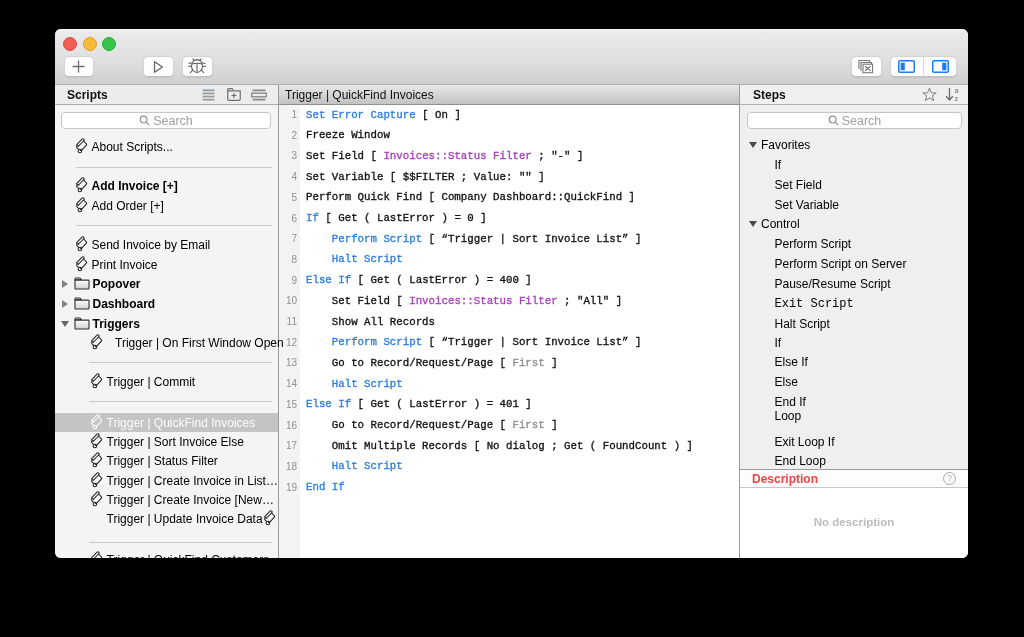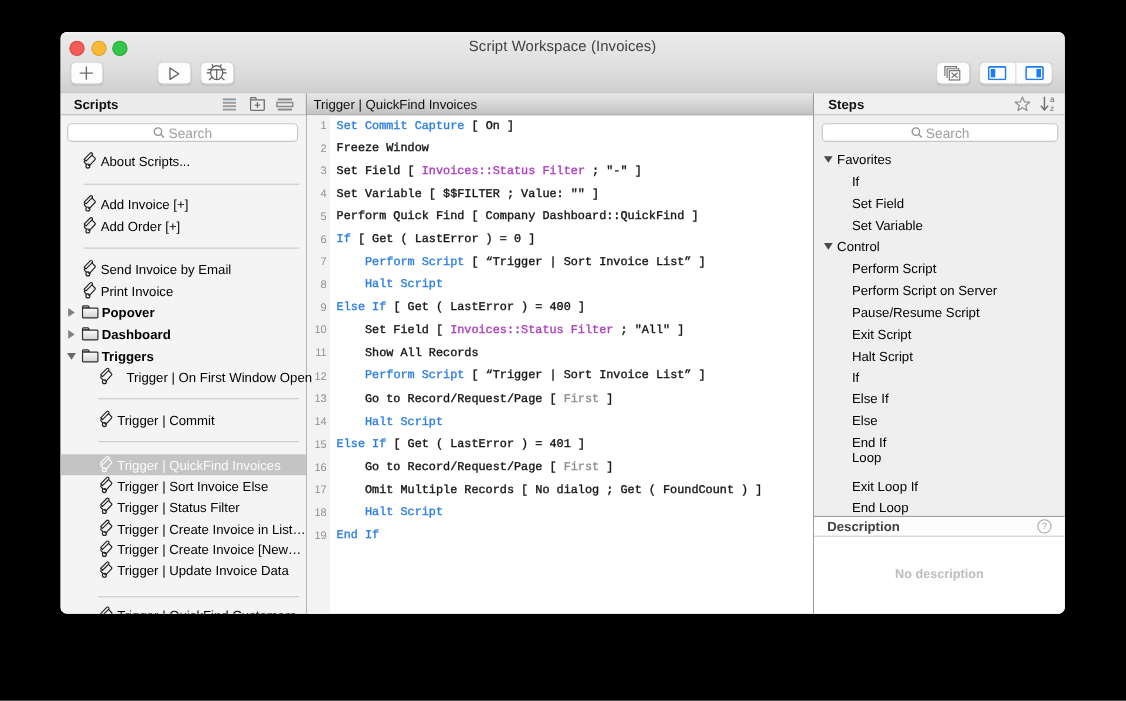--- a/index.html
+++ b/index.html
@@ -39,21 +39,20 @@
   
   .ri{font-size:12px;color:#000;white-space:nowrap;}
   .tri-r{width:0;height:0;border-top:4px solid transparent;border-bottom:4px solid transparent;border-left:6px solid #808080;}
   .tri-d{width:0;height:0;border-left:4.5px solid transparent;border-right:4.5px solid transparent;border-top:6px solid #666;}
 </style>
 </head>
 <body>
 <div id="win" class="abs">
 
   <div id="toolbar" class="abs"></div>
-  <div id="title" class="abs">Script Workspace (Invoices)</div>
   <div class="abs tl" style="left:8px;background:#f25e57;border:0.5px solid #dd4741;"></div>
   <div class="abs tl" style="left:27.5px;background:#f8ba38;border:0.5px solid #dfa023;"></div>
   <div class="abs tl" style="left:47px;background:#35c649;border:0.5px solid #27ab37;"></div>
 
   <div class="abs tbtn" style="left:8.5px;width:30px;"></div>
   <svg class="abs" style="left:16px;top:30px;" width="15" height="15" viewBox="0 0 15 15">
     <path d="M7.5 1.5 V13.5 M1.5 7.5 H13.5" stroke="#6e6e6e" stroke-width="1.3" fill="none"></path>
   </svg>
 
   <div class="abs tbtn" style="left:87.5px;width:31px;"></div>
@@ -140,21 +139,21 @@
         <path d="M7.2 7.2 L10 10" stroke="#929292" stroke-width="1.2"></path>
       </svg>
       <span>Search</span>
     </div>
   <div id="leftlist"></div>
 
   <div id="centerpane" class="abs">
     <div id="gutter" class="abs"></div>
     <div id="code">
         <div class="lnum" style="left:0;top:4px;">1</div>
-        <div class="codeline" style="top:3.5px;"><span class="b">Set Commit Capture</span> [ On ]</div>
+        <div class="codeline" style="top:3.5px;"><span class="b">Set Error Capture</span> [ On ]</div>
         <div class="lnum" style="left:0;top:24.69999999999999px;">2</div>
         <div class="codeline" style="top:24.19999999999999px;">Freeze Window</div>
         <div class="lnum" style="left:0;top:45.400000000000006px;">3</div>
         <div class="codeline" style="top:44.900000000000006px;">Set Field [ <span class="m">Invoices::Status Filter</span> ; "-" ]</div>
         <div class="lnum" style="left:0;top:66.1px;">4</div>
         <div class="codeline" style="top:65.6px;">Set Variable [ $$FILTER ; Value: "" ]</div>
         <div class="lnum" style="left:0;top:86.80000000000001px;">5</div>
         <div class="codeline" style="top:86.30000000000001px;">Perform Quick Find [ Company Dashboard::QuickFind ]</div>
         <div class="lnum" style="left:0;top:107.5px;">6</div>
         <div class="codeline" style="top:107px;"><span class="b">If</span> [ Get ( LastError ) = 0 ]</div>
@@ -191,37 +190,37 @@
   <div class="abs search" style="left:692px;top:83px;width:215px;">
       <svg width="11" height="11" viewBox="0 0 11 11">
         <circle cx="4.6" cy="4.6" r="3.4" fill="none" stroke="#929292" stroke-width="1.2"></circle>
         <path d="M7.2 7.2 L10 10" stroke="#929292" stroke-width="1.2"></path>
       </svg>
       <span>Search</span>
     </div>
   <div id="rightlist"></div>
 
   <div class="abs" style="left:685px;top:440px;width:228px;height:19px;background:#fdfdfd;border-top:1px solid #9c9c9c;border-bottom:1px solid #c6c6c6;box-sizing:border-box;"></div>
-  <div class="abs" style="left:697px;top:443px;font-size:12px;font-weight:bold;color:#404040;">Description</div>
+  <div class="abs" style="left:697px;top:443px;font-size:12px;font-weight:bold;color:#ef4444;">Description</div>
   <div class="abs" style="left:888px;top:443px;width:11px;height:11px;border:1px solid #a9a9a9;border-radius:50%;font-size:8.5px;color:#a9a9a9;text-align:center;line-height:11px;">?</div>
   <div class="abs" style="left:685px;top:459px;width:228px;height:70px;background:#fff;"></div>
   <div class="abs" style="left:685px;top:487px;width:228px;text-align:center;font-size:11.5px;font-weight:bold;color:#bdbdbd;">No description</div>
 <div class="abs" style="left:20px;top:110px;height:16px;">
       <svg width="13" height="16" viewBox="0 0 13 16" style="position:absolute;top:-1px;">
         <g fill="none" stroke="#222" stroke-width="1.05" stroke-linejoin="round" stroke-linecap="round">
           <path d="M1.5 6.8 L7.0 1.2 q0.85 -0.85 1.7 0 q0.85 0.85 0 1.7 L6.6 5.0 L3.2 8.4 Z"></path>
           <path d="M8.6 3.0 L11.4 5.8 q0.6 0.65 0 1.3 L7.0 11.8 q-0.9 1.0 -1.8 0.2"></path>
           <path d="M2.0 8.0 q-0.8 1.0 0 1.8 L3.5 11.3"></path>
           <circle cx="4.9" cy="13.0" r="1.8"></circle>
         </g>
       </svg>
       <div class="li" style="margin-left:16.5px;line-height:16px;">About Scripts...</div>
     </div>
     <div class="abs sepline" style="left:21px;top:137.5px;width:196px;"></div>
-    <div class="abs" style="left:20px;top:149px;height:16px;">
+    <div class="abs" style="left:20px;top:149px;height:16px;font-weight:bold;">
       <svg width="13" height="16" viewBox="0 0 13 16" style="position:absolute;top:-1px;">
         <g fill="none" stroke="#222" stroke-width="1.05" stroke-linejoin="round" stroke-linecap="round">
           <path d="M1.5 6.8 L7.0 1.2 q0.85 -0.85 1.7 0 q0.85 0.85 0 1.7 L6.6 5.0 L3.2 8.4 Z"></path>
           <path d="M8.6 3.0 L11.4 5.8 q0.6 0.65 0 1.3 L7.0 11.8 q-0.9 1.0 -1.8 0.2"></path>
           <path d="M2.0 8.0 q-0.8 1.0 0 1.8 L3.5 11.3"></path>
           <circle cx="4.9" cy="13.0" r="1.8"></circle>
         </g>
       </svg>
       <div class="li" style="margin-left:16.5px;line-height:16px;">Add Invoice [+]</div>
     </div>
@@ -380,21 +379,21 @@
       <svg width="13" height="16" viewBox="0 0 13 16" style="position:absolute;top:-1px;">
         <g fill="none" stroke="#222" stroke-width="1.05" stroke-linejoin="round" stroke-linecap="round">
           <path d="M1.5 6.8 L7.0 1.2 q0.85 -0.85 1.7 0 q0.85 0.85 0 1.7 L6.6 5.0 L3.2 8.4 Z"></path>
           <path d="M8.6 3.0 L11.4 5.8 q0.6 0.65 0 1.3 L7.0 11.8 q-0.9 1.0 -1.8 0.2"></path>
           <path d="M2.0 8.0 q-0.8 1.0 0 1.8 L3.5 11.3"></path>
           <circle cx="4.9" cy="13.0" r="1.8"></circle>
         </g>
       </svg>
       <div class="li" style="margin-left:16.5px;line-height:16px;">Trigger | Create Invoice [New…</div>
     </div>
-    <div class="abs" style="left:35px;top:482px;height:16px;">
+    <div class="abs" style="left:35px;top:482px;height:16px;text-align:right;">
       <svg width="13" height="16" viewBox="0 0 13 16" style="position:absolute;top:-1px;">
         <g fill="none" stroke="#222" stroke-width="1.05" stroke-linejoin="round" stroke-linecap="round">
           <path d="M1.5 6.8 L7.0 1.2 q0.85 -0.85 1.7 0 q0.85 0.85 0 1.7 L6.6 5.0 L3.2 8.4 Z"></path>
           <path d="M8.6 3.0 L11.4 5.8 q0.6 0.65 0 1.3 L7.0 11.8 q-0.9 1.0 -1.8 0.2"></path>
           <path d="M2.0 8.0 q-0.8 1.0 0 1.8 L3.5 11.3"></path>
           <circle cx="4.9" cy="13.0" r="1.8"></circle>
         </g>
       </svg>
       <div class="li" style="margin-left:16.5px;line-height:16px;">Trigger | Update Invoice Data</div>
     </div>
@@ -417,21 +416,21 @@
     <div class="abs ri" style="left:719.5px;top:127.5px;line-height:16px;">If</div>
     <div class="abs ri" style="left:719.5px;top:147.5px;line-height:16px;">Set Field</div>
     <div class="abs ri" style="left:719.5px;top:167.5px;line-height:16px;">Set Variable</div>
     <div class="abs" style="left:694px;top:187px;height:16px;">
       <div class="tri-d" style="position:absolute;left:0;top:5px;border-top-color:#4a4a4a;"></div>
       <div class="ri" style="margin-left:12px;line-height:16px;">Control</div>
     </div>
     <div class="abs ri" style="left:719.5px;top:207px;line-height:16px;">Perform Script</div>
     <div class="abs ri" style="left:719.5px;top:227px;line-height:16px;">Perform Script on Server</div>
     <div class="abs ri" style="left:719.5px;top:246.5px;line-height:16px;">Pause/Resume Script</div>
-    <div class="abs ri" style="left:719.5px;top:266.5px;line-height:16px;">Exit Script</div>
+    <div class="abs ri" style="left:719.5px;top:266.5px;line-height:16px;font-family:Liberation Mono, monospace;">Exit Script</div>
     <div class="abs ri" style="left:719.5px;top:286.5px;line-height:16px;">Halt Script</div>
     <div class="abs ri" style="left:719.5px;top:306px;line-height:16px;">If</div>
     <div class="abs ri" style="left:719.5px;top:325px;line-height:16px;">Else If</div>
     <div class="abs ri" style="left:719.5px;top:344.5px;line-height:16px;">Else</div>
     <div class="abs ri" style="left:719.5px;top:364.5px;line-height:16px;">End If</div>
     <div class="abs ri" style="left:719.5px;top:379px;line-height:16px;">Loop</div>
     <div class="abs ri" style="left:719.5px;top:404.5px;line-height:16px;">Exit Loop If</div>
     <div class="abs ri" style="left:719.5px;top:423.5px;line-height:16px;">End Loop</div>
   </div>
 

